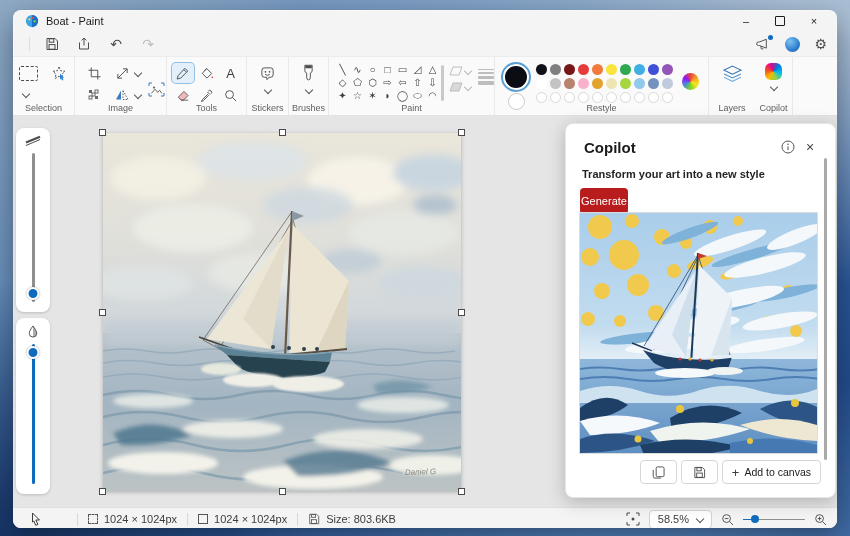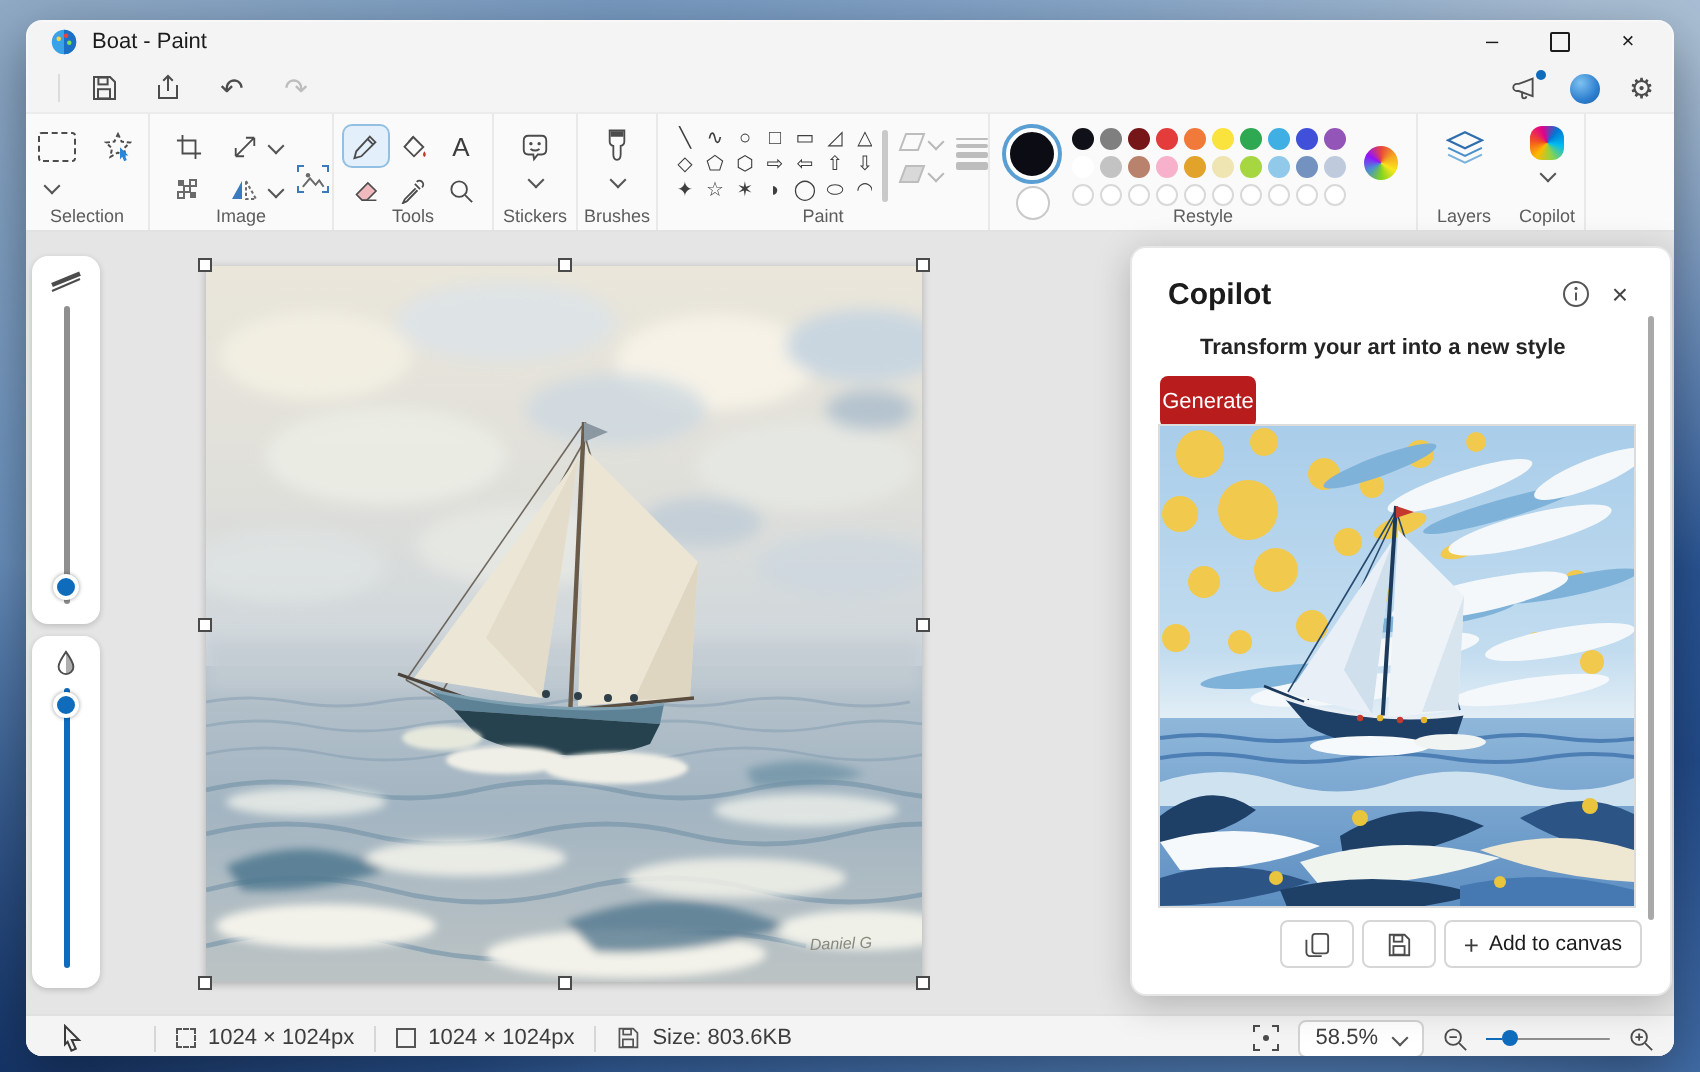--- a/index.html
+++ b/index.html
@@ -97,21 +97,21 @@
   
   .canvas-wrap{position:absolute;left:90px;top:17px;width:358px;height:358px;background:#fff;box-shadow:0 1px 4px rgba(0,0,0,.25);}
   .handle{position:absolute;width:7px;height:7px;background:#fff;border:1px solid #4a4a4a;box-sizing:border-box;}
   
   .restyle{position:absolute;left:552px;top:113px;width:271px;height:375px;background:#fff;border-radius:8px;
     box-shadow:0 4px 18px rgba(0,0,0,.22);border:1px solid #e6e6e6;box-sizing:border-box;}
   .rs-header{display:flex;align-items:center;padding:12px 14px 4px 18px;}
   .rs-title{font-size:15px;font-weight:700;color:#1b1b1b;flex:1;}
   .rs-hicon{width:22px;height:22px;display:flex;align-items:center;justify-content:center;border-radius:4px;}
   .rs-close{font-size:14px;color:#444;}
-  .rs-sub{padding:6px 34px 8px;font-size:11px;font-weight:600;color:#242424;}
+  .rs-sub{padding:6px 16px 8px;font-size:11px;font-weight:600;color:#242424;}
   .rs-row{display:flex;align-items:center;padding:0 14px;gap:8px;}
   .style-select{flex:1;height:26px;border:1px solid #d1d1d1;border-bottom-color:#9a9a9a;border-radius:4px;background:#fff;
     display:flex;align-items:center;gap:9px;padding:0 9px;box-sizing:border-box;}
   .style-label{font-size:11px;color:#1b1b1b;flex:1;}
   .generate-btn{width:48px;height:26px;background:#b91c1c;border:none;border-radius:4px;color:#fff;font-size:11px;
     font-family:inherit;display:flex;align-items:center;justify-content:center;}
   .rs-preview{position:absolute;left:14px;top:89px;width:237px;height:240px;outline:1px solid #dcdcdc;overflow:hidden;}
   .rs-scroll{position:absolute;right:8px;top:34px;width:3px;height:302px;background:#a9a9a9;border-radius:2px;}
   .rs-actions{position:absolute;right:14px;bottom:13px;display:flex;gap:4px;}
   .rs-btn{height:24px;background:#fff;border:1px solid #d6d6d6;border-radius:4px;display:flex;align-items:center;justify-content:center;gap:5px;font-size:10.5px;color:#1b1b1b;font-family:inherit;}

